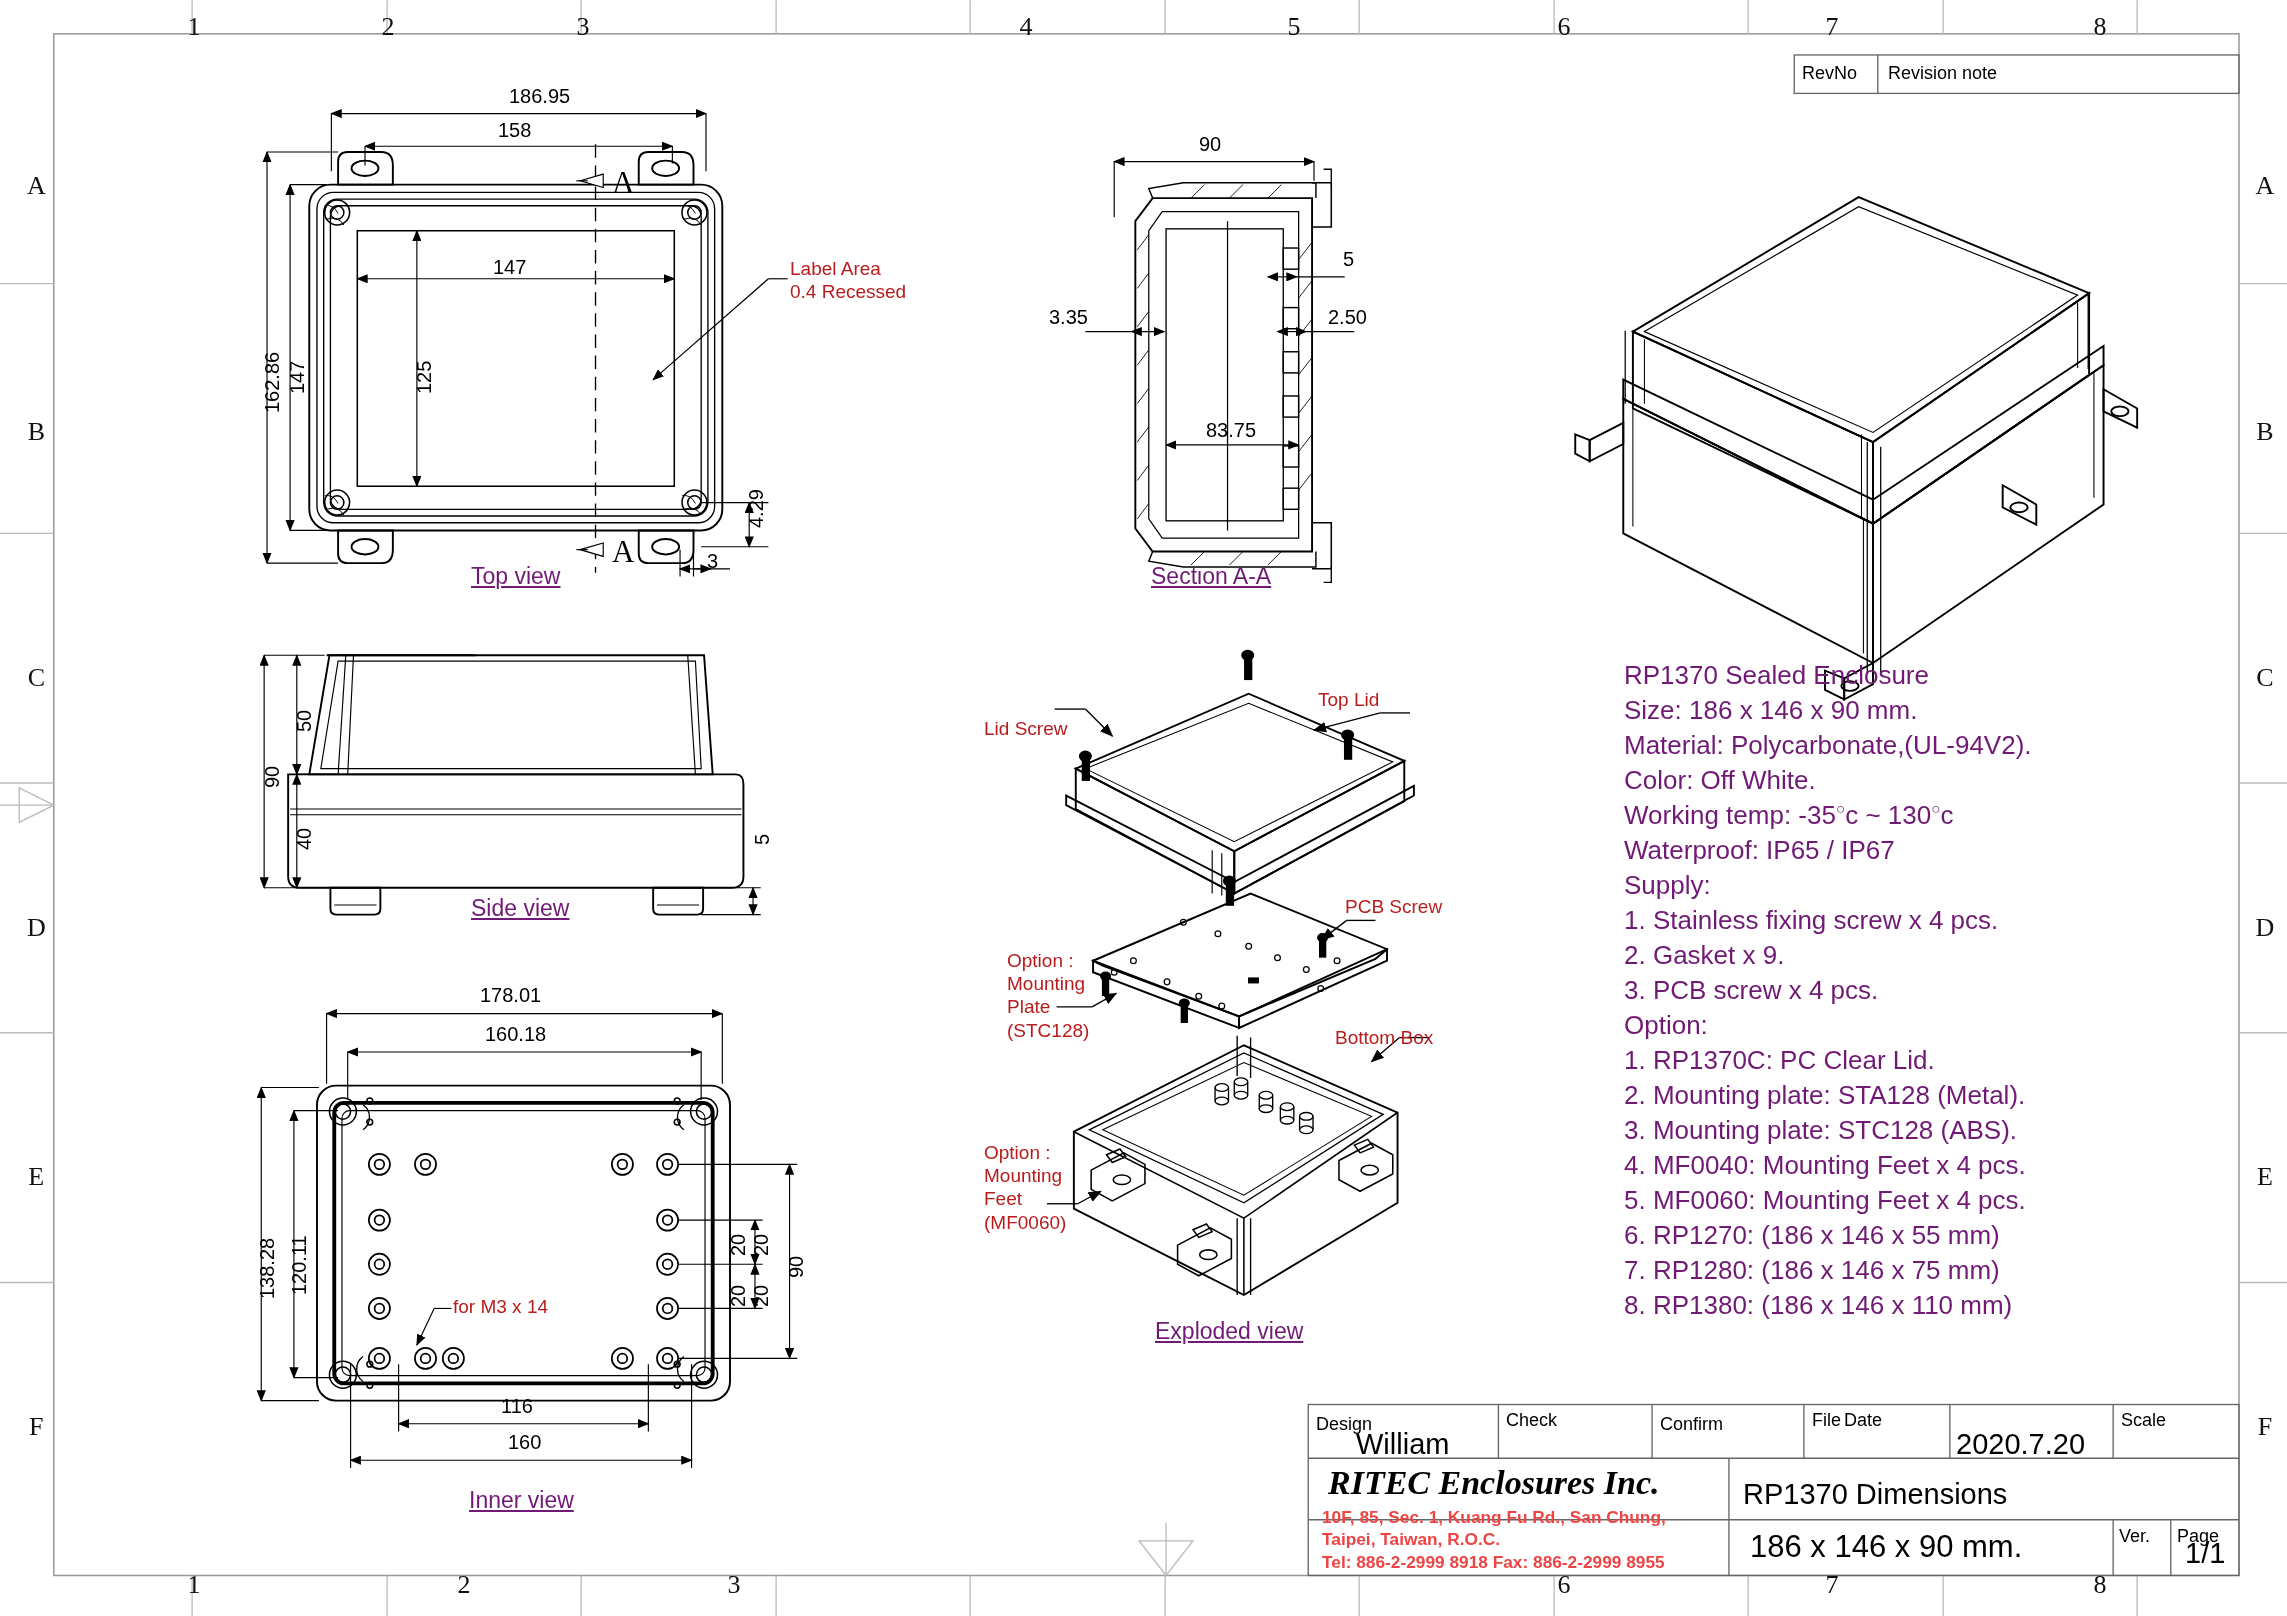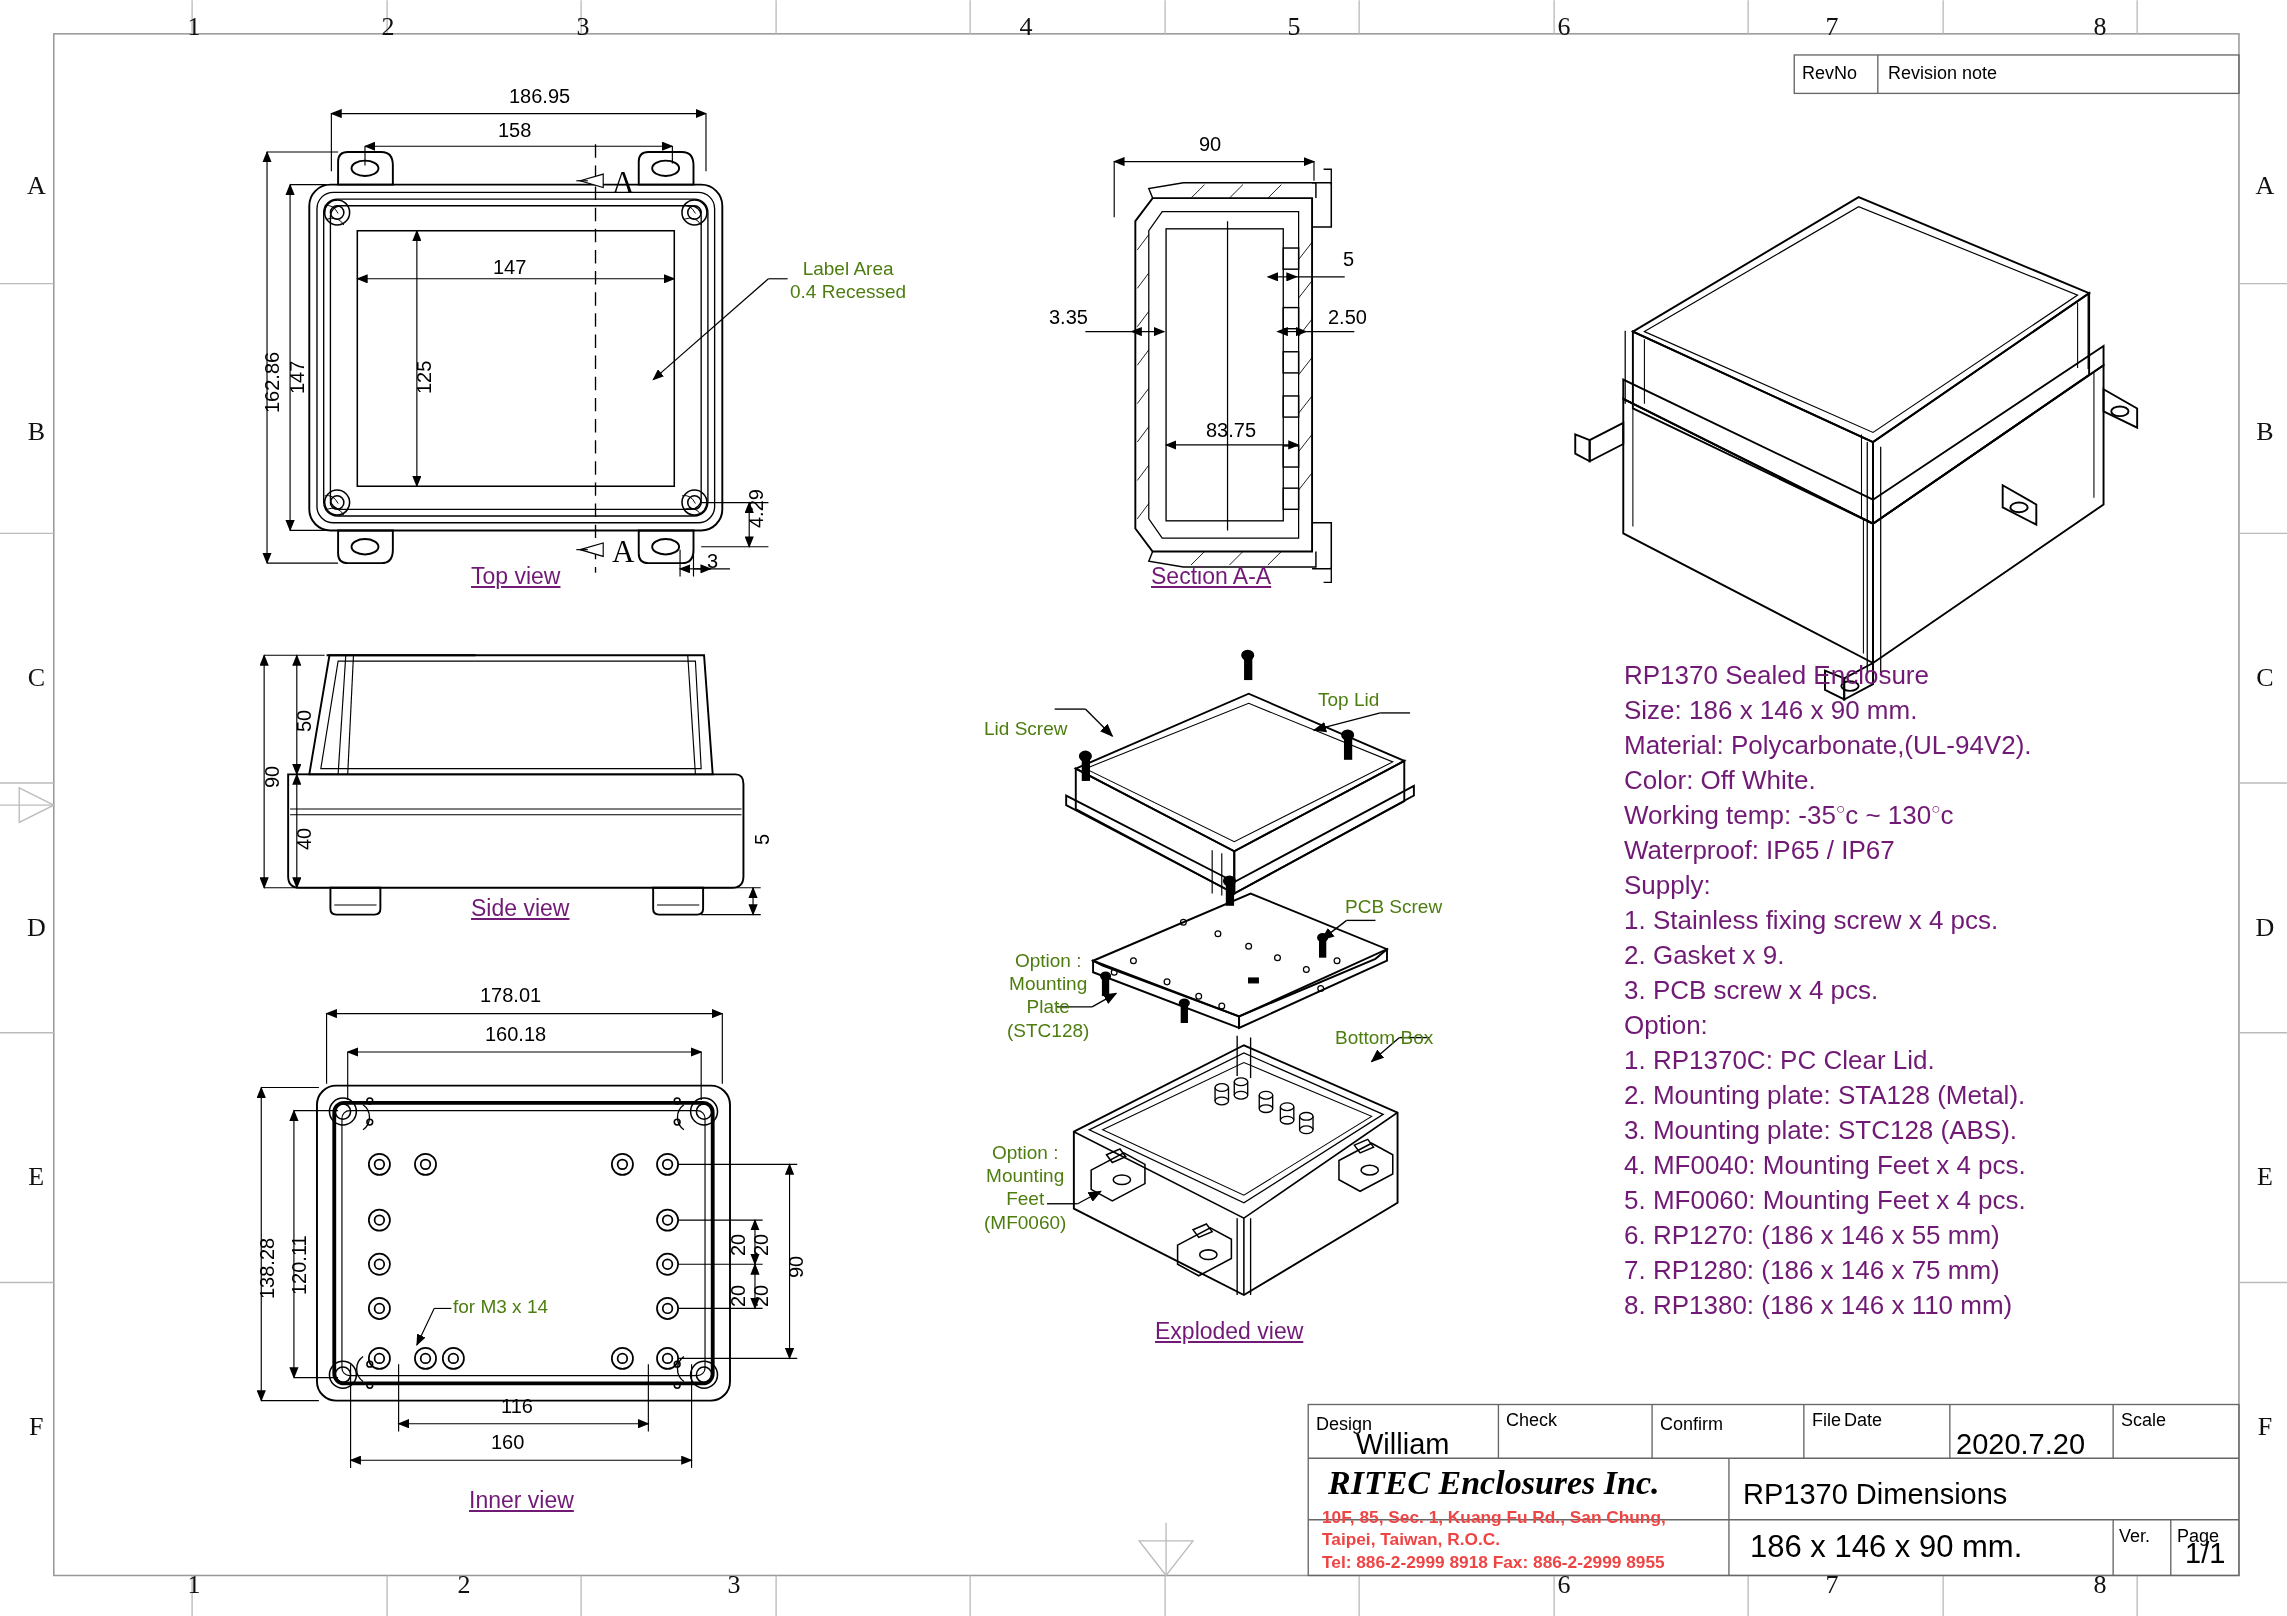--- a/index.html
+++ b/index.html
@@ -14,21 +14,21 @@
         color:#111;text-align:center;}
   .zone-col{width:38px;}
   .zone-row{width:38px;}
 
   
   .dimtxt{position:absolute;font-size:20px;font-family:"Liberation Sans",sans-serif;
           color:#000;white-space:nowrap;}
   .dimtxt.v{transform-origin:0 0;transform:rotate(-90deg);}
   .viewlabel{position:absolute;font-size:23px;text-decoration:underline;
              white-space:nowrap;color:#701a75;}
-  .calloutxt{position:absolute;font-size:19px;white-space:pre;line-height:1.22;color:#4d7c0f;text-align:center;}
+  .calloutxt{position:absolute;font-size:19px;white-space:pre;line-height:1.22;color:#b91c1c;}
   .bigA{position:absolute;font-size:31px;font-family:"Liberation Serif",serif;}
 
   
   #spec-list{position:absolute;left:1624px;top:658px;font-size:26px;line-height:1.335;
              white-space:nowrap;color:#701a75;}
   #spec-list div{height:35px;}
   .deg{font-size:15.4px;vertical-align:super;}
   .tbl{position:absolute;font-size:18px;color:#000;white-space:nowrap;
        font-family:"Liberation Sans",sans-serif;}
   .tbv{position:absolute;font-size:29px;color:#000;white-space:nowrap;}
@@ -601,21 +601,21 @@
 <div class="dimtxt" style="left:480px;top:984px;">178.01</div>
 <div class="dimtxt" style="left:485px;top:1023px;">160.18</div>
 <div class="dimtxt v" style="left:256px;top:1299px;">138.28</div>
 <div class="dimtxt v" style="left:288px;top:1295px;">120.11</div>
 <div class="dimtxt v" style="left:785px;top:1278px;">90</div>
 <div class="dimtxt v" style="left:750px;top:1256px;">20</div>
 <div class="dimtxt v" style="left:727px;top:1256px;">20</div>
 <div class="dimtxt v" style="left:750px;top:1307px;">20</div>
 <div class="dimtxt v" style="left:727px;top:1307px;">20</div>
 <div class="dimtxt" style="left:501px;top:1395px;">116</div>
-<div class="dimtxt" style="left:491px;top:1431px;">160</div>
+<div class="dimtxt" style="left:508px;top:1431px;">160</div>
 <div class="calloutxt" style="left:453px;top:1295px;">for M3 x 14</div>
 <div class="viewlabel" style="left:469px;top:1487px;">Inner view</div>
 
 <div class="calloutxt" style="left:1318px;top:688px;">Top Lid</div>
 <div class="calloutxt" style="left:984px;top:717px;">Lid Screw</div>
 <div class="calloutxt" style="left:1345px;top:895px;">PCB Screw</div>
 <div class="calloutxt" style="left:1335px;top:1026px;">Bottom Box</div>
 <div class="calloutxt" style="left:1007px;top:949px;">Option :
 Mounting
 Plate

